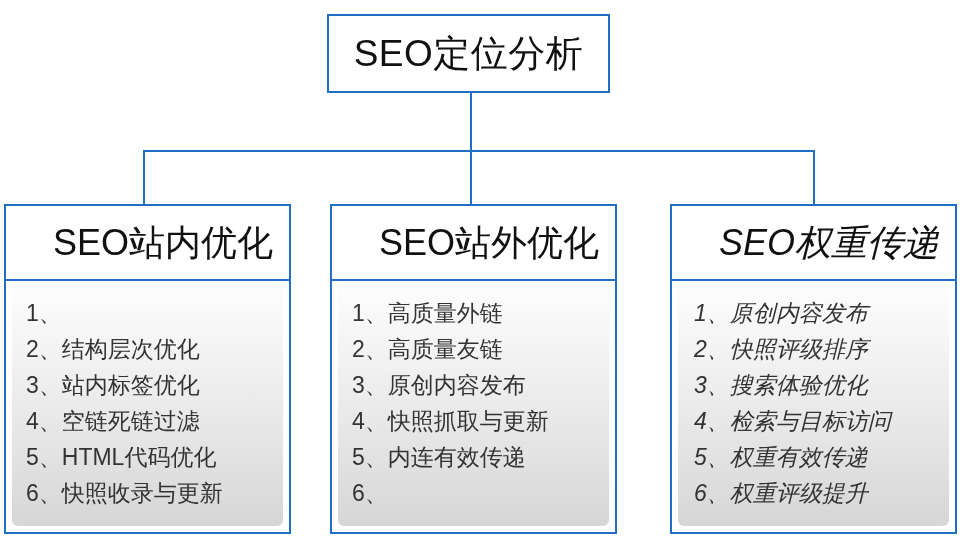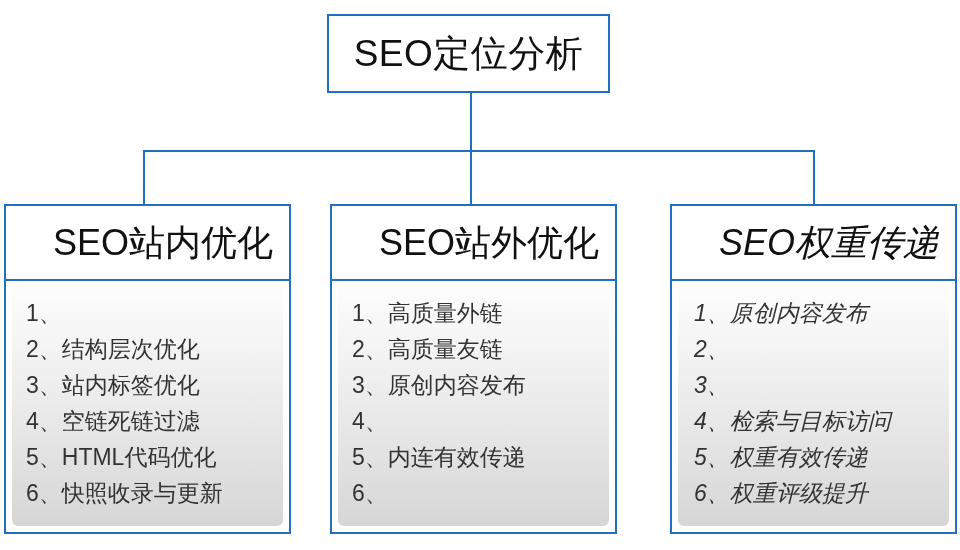--- a/index.html
+++ b/index.html
@@ -183,20 +183,21 @@
         <div class="list-item">
           <span class="item-index">2、</span>
           <span class="item-text">高质量友链</span>
         </div>
         <div class="list-item">
           <span class="item-index">3、</span>
           <span class="item-text">原创内容发布</span>
         </div>
         <div class="list-item">
           <span class="item-index">4、</span>
+          <span class="item-text">快照抓取与更新</span>
         </div>
         <div class="list-item">
           <span class="item-index">5、</span>
           <span class="item-text">内连有效传递</span>
         </div>
         <div class="list-item">
           <span class="item-index">6、</span>
         </div>
       </div>
     </div>
@@ -207,23 +208,25 @@
       <span class="branch-header-label">SEO权重传递</span>
     </div>
     <div class="branch-body">
       <div class="list-panel">
         <div class="list-item">
           <span class="item-index">1、</span>
           <span class="item-text">原创内容发布</span>
         </div>
         <div class="list-item">
           <span class="item-index">2、</span>
+          <span class="item-text">快照评级排序</span>
         </div>
         <div class="list-item">
           <span class="item-index">3、</span>
+          <span class="item-text">搜索体验优化</span>
         </div>
         <div class="list-item">
           <span class="item-index">4、</span>
           <span class="item-text">检索与目标访问</span>
         </div>
         <div class="list-item">
           <span class="item-index">5、</span>
           <span class="item-text">权重有效传递</span>
         </div>
         <div class="list-item">

